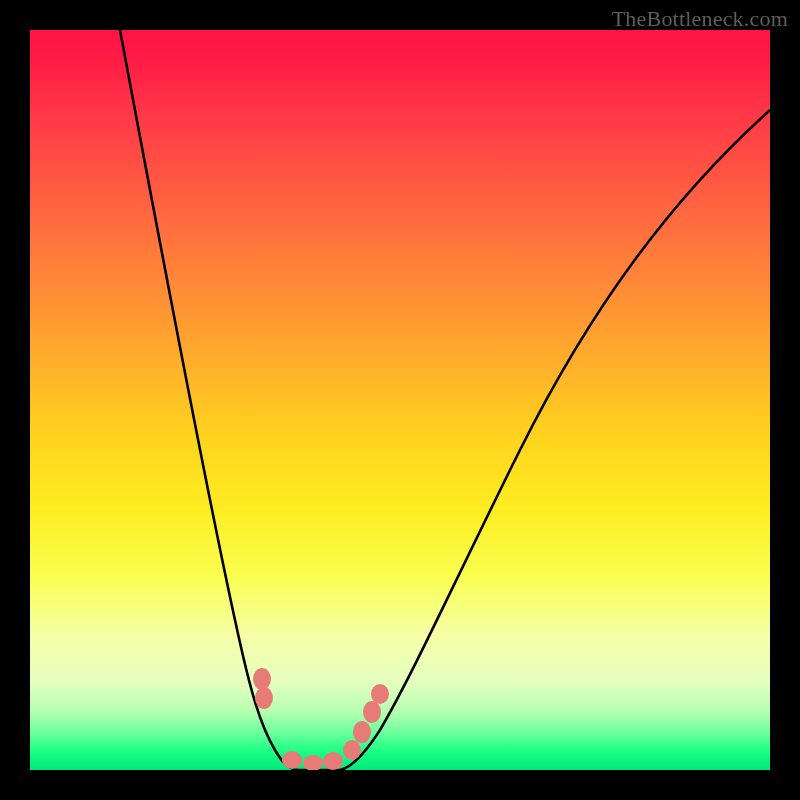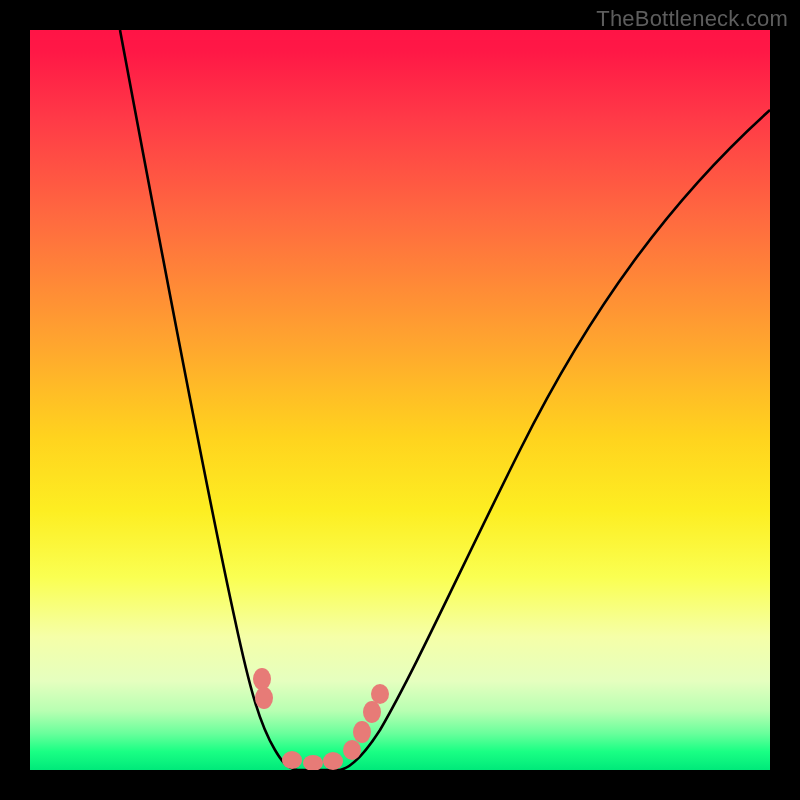--- a/index.html
+++ b/index.html
@@ -7,21 +7,21 @@
   .root {
     position: relative;
     width: 800px;
     height: 800px;
     background: #000;
   }
   .watermark {
     position: absolute;
     top: 6px;
     right: 12px;
-    font-family: Liberation Sans, sans-serif;
+    font-family: Liberation Serif, serif;
     font-size: 22px;
     color: #5d5d5d;
     letter-spacing: 0.2px;
     z-index: 5;
   }
   .plot-area {
     position: absolute;
     left: 30px;
     top: 30px;
     width: 740px;

